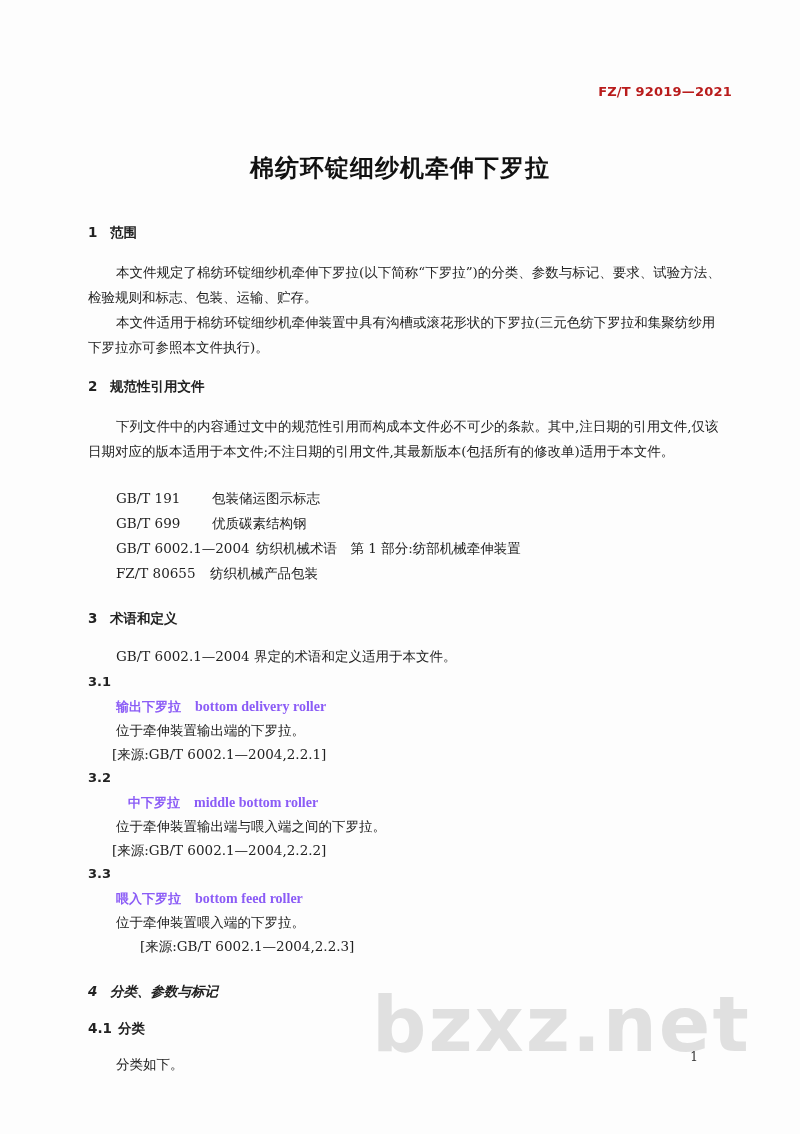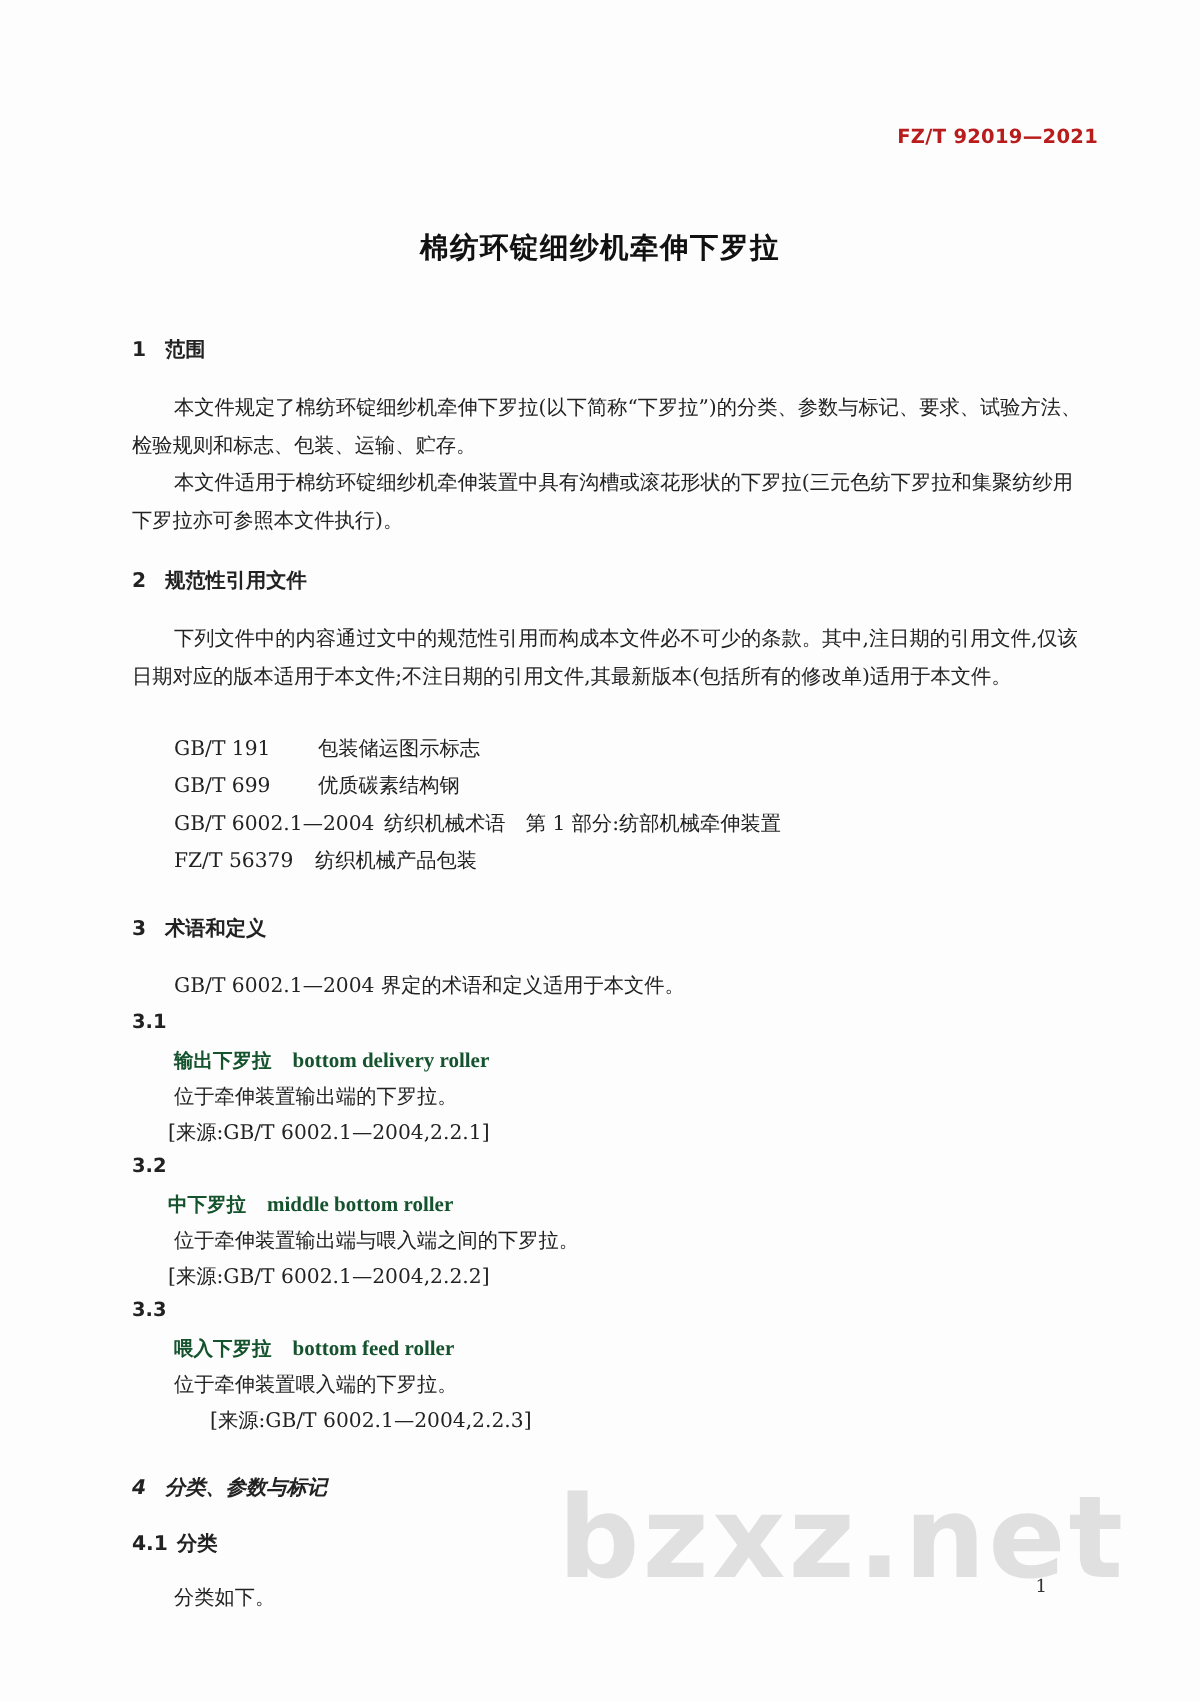--- a/index.html
+++ b/index.html
@@ -31,21 +31,21 @@
       font-size: 13px;
       letter-spacing: 0.2px;
       color: #b91c1c;
     }
     .doc-title {
       left: 0; right: 0;
       top: 152px;
       text-align: center;
       font-family: "DejaVu Sans", "Liberation Sans", sans-serif;
       font-weight: bold;
-      font-size: 19px;
+      font-size: 24px;
       letter-spacing: 1px;
       color: #111;
     }
     .h1 {
       font-family: "DejaVu Sans", "Liberation Sans", sans-serif;
       font-weight: bold;
       font-size: 13.5px;
       color: #222;
     }
     .h1 .num { display: inline-block; width: 22px; }
@@ -59,21 +59,21 @@
     .term-num {
       font-family: "DejaVu Sans", "Liberation Sans", sans-serif;
       font-weight: bold;
       font-size: 13px;
       color: #222;
     }
     .term-name {
       font-family: "DejaVu Sans", "Liberation Sans", sans-serif;
       font-weight: bold;
       font-size: 13px;
-      color: #14532d;
+      color: #8b5cf6;
     }
     .term-name .en { margin-left: 14px; font-family: "Liberation Serif", serif; font-size: 14px; }
     .ref-code { display: inline-block; width: 96px; }
     .watermark {
       left: 372px;
       top: 980px;
       font-family: "DejaVu Sans", "Liberation Sans", sans-serif;
       font-weight: bold;
       font-size: 76px;
       color: #dcdcdc;
@@ -118,37 +118,37 @@
   <div class="abs line" style="left:116px; top:490px;">
     <span class="ref-code">GB/T 191</span><span>包装储运图示标志</span>
   </div>
   <div class="abs line" style="left:116px; top:515px;">
     <span class="ref-code">GB/T 699</span><span>优质碳素结构钢</span>
   </div>
   <div class="abs line" style="left:116px; top:540px;">
     <span style="display:inline-block; width:140px;">GB/T 6002.1—2004</span><span>纺织机械术语　第 1 部分:纺部机械牵伸装置</span>
   </div>
   <div class="abs line" style="left:116px; top:565px;">
-    <span style="display:inline-block; width:94px;">FZ/T 56379</span><span>纺织机械产品包装</span>
+    <span style="display:inline-block; width:94px;">FZ/T 80655</span><span>纺织机械产品包装</span>
   </div>
 
   <div class="abs h1" style="left:88px; top:610px;">
     <span class="num">3</span><span>术语和定义</span>
   </div>
   <div class="abs line" style="left:116px; top:648px;">GB/T 6002.1—2004 界定的术语和定义适用于本文件。</div>
 
   <div class="abs term-num" style="left:88px; top:674px;">3.1</div>
   <div class="abs term-name" style="left:116px; top:698px;">
     <span>输出下罗拉</span><span class="en">bottom delivery roller</span>
   </div>
   <div class="abs line" style="left:116px; top:722px;">位于牵伸装置输出端的下罗拉。</div>
   <div class="abs line" style="left:112px; top:746px;">[来源:GB/T 6002.1—2004,2.2.1]</div>
 
   <div class="abs term-num" style="left:88px; top:770px;">3.2</div>
-  <div class="abs term-name" style="left:112px; top:794px;">
+  <div class="abs term-name" style="left:128px; top:794px;">
     <span>中下罗拉</span><span class="en">middle bottom roller</span>
   </div>
   <div class="abs line" style="left:116px; top:818px;text-align:center;">位于牵伸装置输出端与喂入端之间的下罗拉。</div>
   <div class="abs line" style="left:112px; top:842px;">[来源:GB/T 6002.1—2004,2.2.2]</div>
 
   <div class="abs term-num" style="left:88px; top:866px;">3.3</div>
   <div class="abs term-name" style="left:116px; top:890px;">
     <span>喂入下罗拉</span><span class="en">bottom feed roller</span>
   </div>
   <div class="abs line" style="left:116px; top:914px;">位于牵伸装置喂入端的下罗拉。</div>

